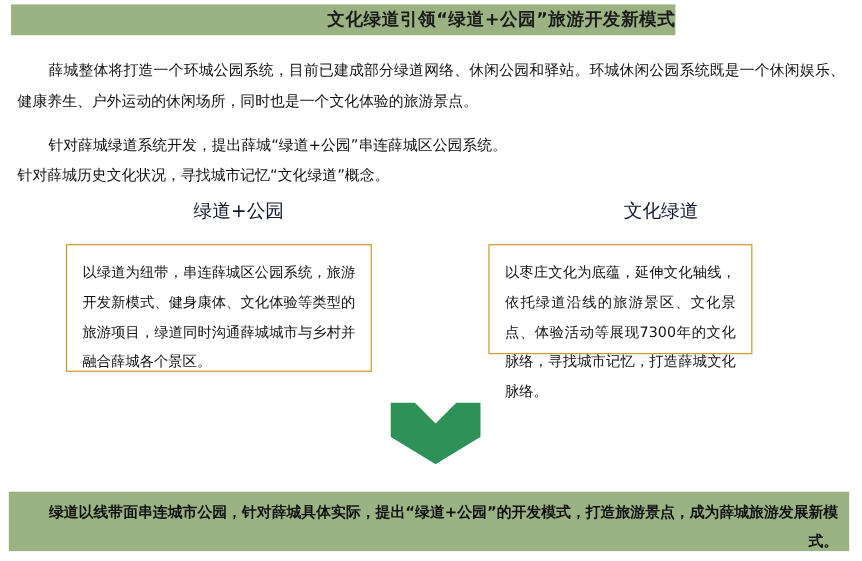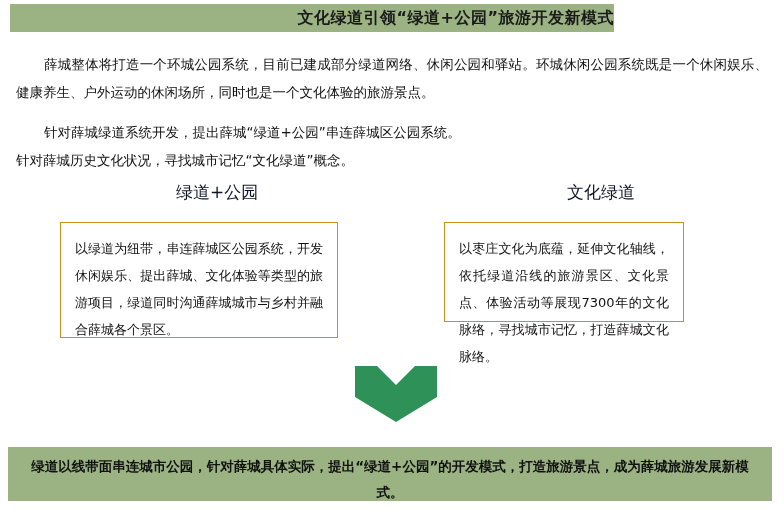--- a/index.html
+++ b/index.html
@@ -111,40 +111,40 @@
     height: 54px;
     background: #9BB383;
     box-sizing: border-box;
     padding: 6px 10px 6px 10px;
   }
   .conclusion-banner .conclusion-text {
     font-size: 13.5px;
     font-weight: 700;
     line-height: 26px;
     color: #111111;
-    text-align: center;
+    text-align: right;
     display: block;
   }
 </style>
 </head>
 <body>
 
 <div class="title-banner">
   <span class="title-text">文化绿道引领“绿道+公园”旅游开发新模式</span>
 </div>
 
 <p class="para para-1">薛城整体将打造一个环城公园系统，目前已建成部分绿道网络、休闲公园和驿站。环城休闲公园系统既是一个休闲娱乐、健康养生、户外运动的休闲场所，同时也是一个文化体验的旅游景点。</p>
 <p class="para para-2">针对薛城绿道系统开发，提出薛城“绿道+公园”串连薛城区公园系统。</p>
 <p class="para para-3">针对薛城历史文化状况，寻找城市记忆“文化绿道”概念。</p>
 
 <div class="heading heading-left">绿道+公园</div>
 <div class="heading heading-right">文化绿道</div>
 
 <div class="concept-box box-left">
-  <span class="box-text">以绿道为纽带，串连薛城区公园系统，开发休闲娱乐、提出薛城、文化体验等类型的旅游项目，绿道同时沟通薛城城市与乡村并融合薛城各个景区。</span>
+  <span class="box-text">以绿道为纽带，串连薛城区公园系统，旅游开发新模式、健身康体、文化体验等类型的旅游项目，绿道同时沟通薛城城市与乡村并融合薛城各个景区。</span>
 </div>
 <div class="concept-box box-right">
   <span class="box-text">以枣庄文化为底蕴，延伸文化轴线，依托绿道沿线的旅游景区、文化景点、体验活动等展现7300年的文化脉络，寻找城市记忆，打造薛城文化脉络。</span>
 </div>
 
 <div class="arrow-wrap">
   <svg width="82" height="56" viewBox="0 0 82 56" xmlns="http://www.w3.org/2000/svg">
     <polygon points="0,0 22,0 41,19 60,0 82,0 82,31 41,56 0,31" fill="#2E9158"></polygon>
   </svg>
 </div>

